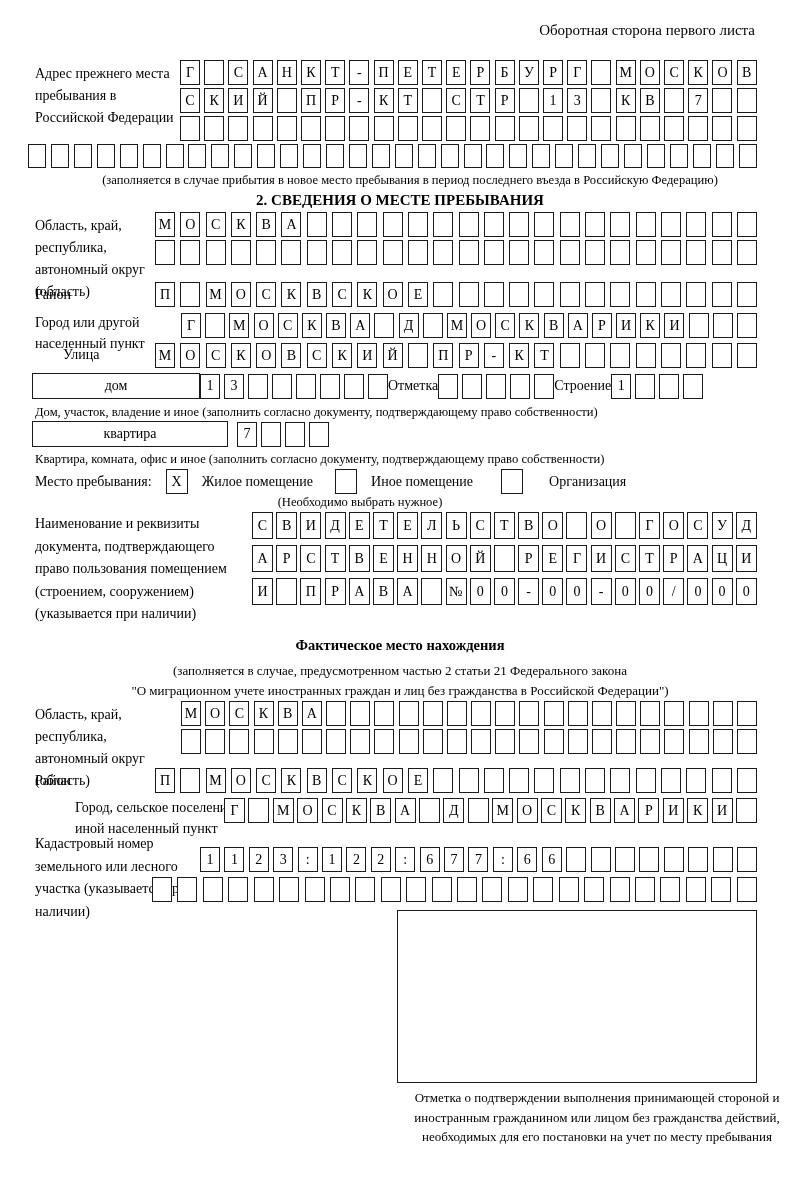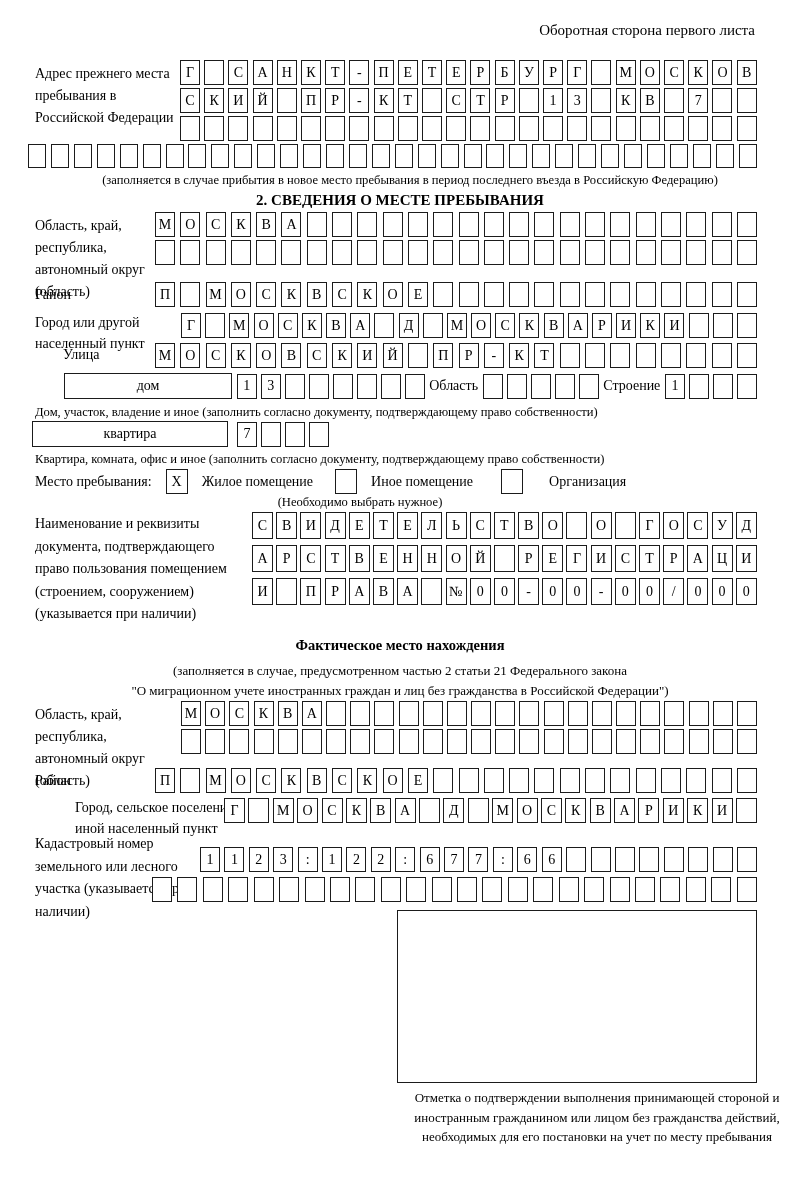--- a/index.html
+++ b/index.html
@@ -292,33 +292,33 @@
     <span class="cell"></span>
     <span class="cell"></span>
     <span class="cell"></span>
     <span class="cell"></span>
     <span class="cell"></span>
     <span class="cell"></span>
     <span class="cell"></span>
     <span class="cell"></span>
   </div>
 
-<div class="flexrow" style="top:373px; left:32px; right:43px; justify-content:space-between;margin-left:32px;">
+<div class="flexrow" style="top:373px; left:32px; right:43px; ">
   <div class="widebox" style="width:168px;">дом</div>
   <div class="inlinegrp">
       <span class="cell">1</span>
       <span class="cell">3</span>
       <span class="cell"></span>
       <span class="cell"></span>
       <span class="cell"></span>
       <span class="cell"></span>
       <span class="cell"></span>
       <span class="cell"></span>
     </div>
-  <div class="label">Область</div>
+  <div class="label">Отметка</div>
   <div class="inlinegrp">
       <span class="cell"></span>
       <span class="cell"></span>
       <span class="cell"></span>
       <span class="cell"></span>
       <span class="cell"></span>
     </div>
   <div class="label">Строение</div>
   <div class="inlinegrp">
       <span class="cell">1</span>

